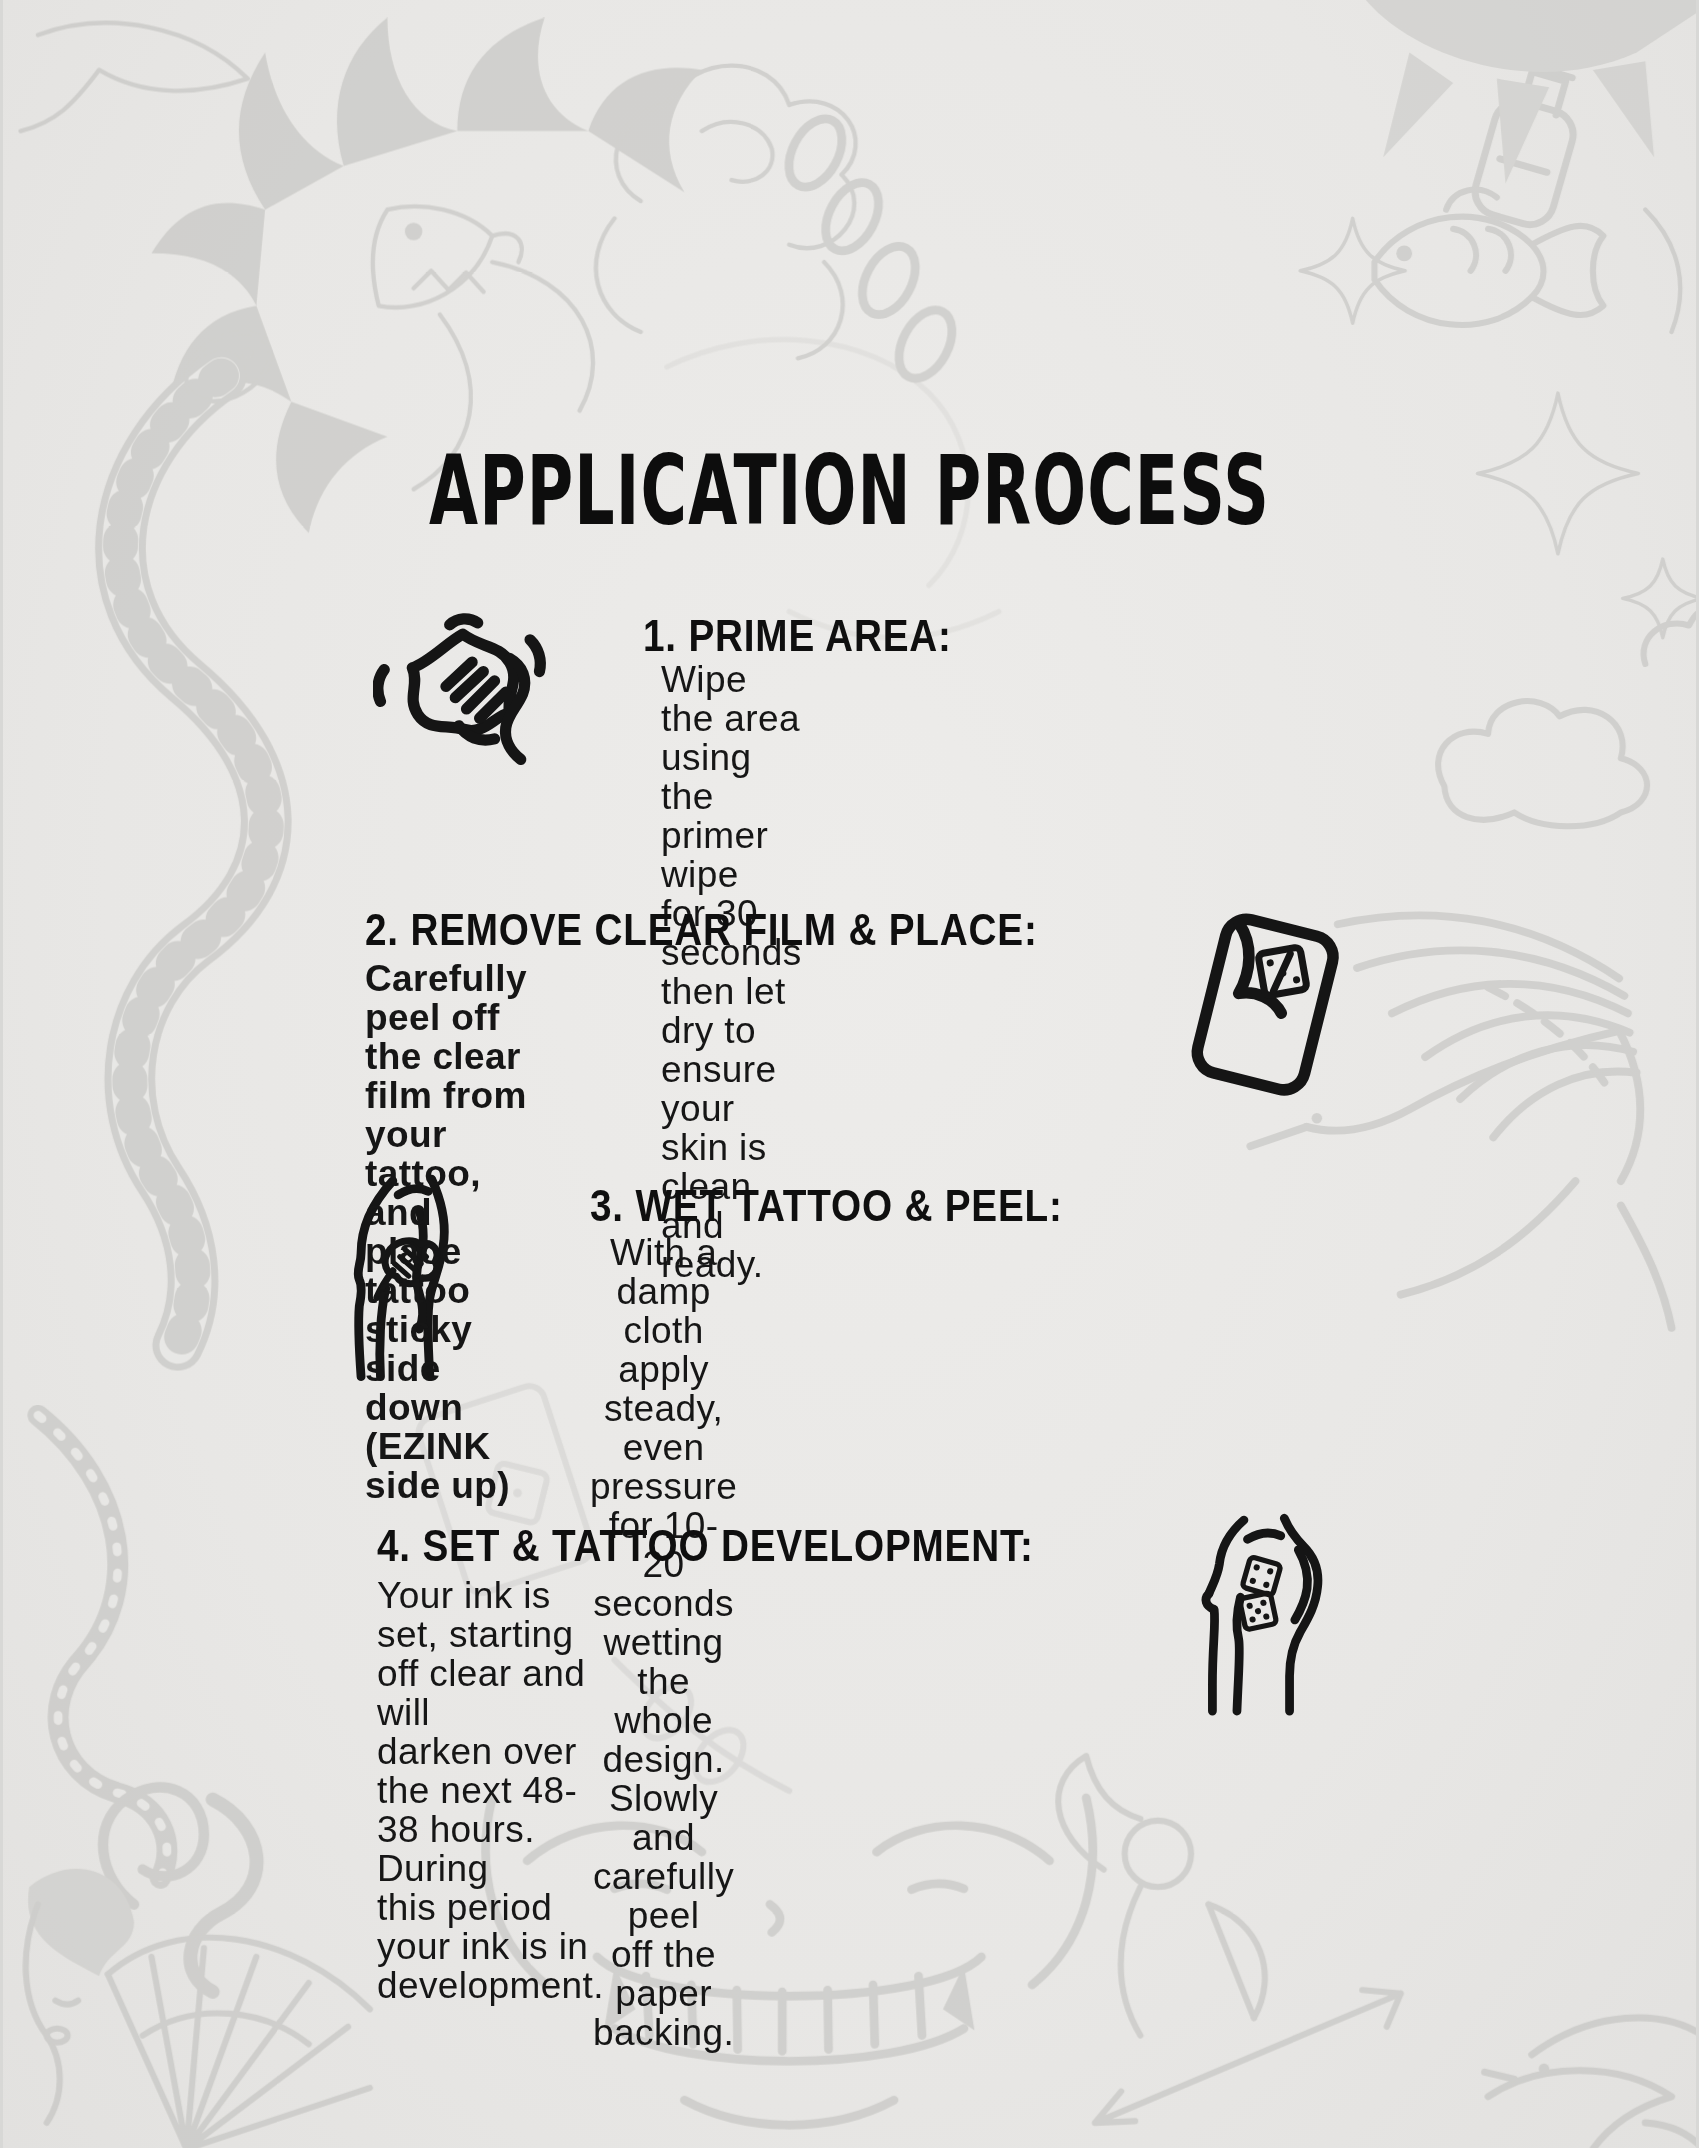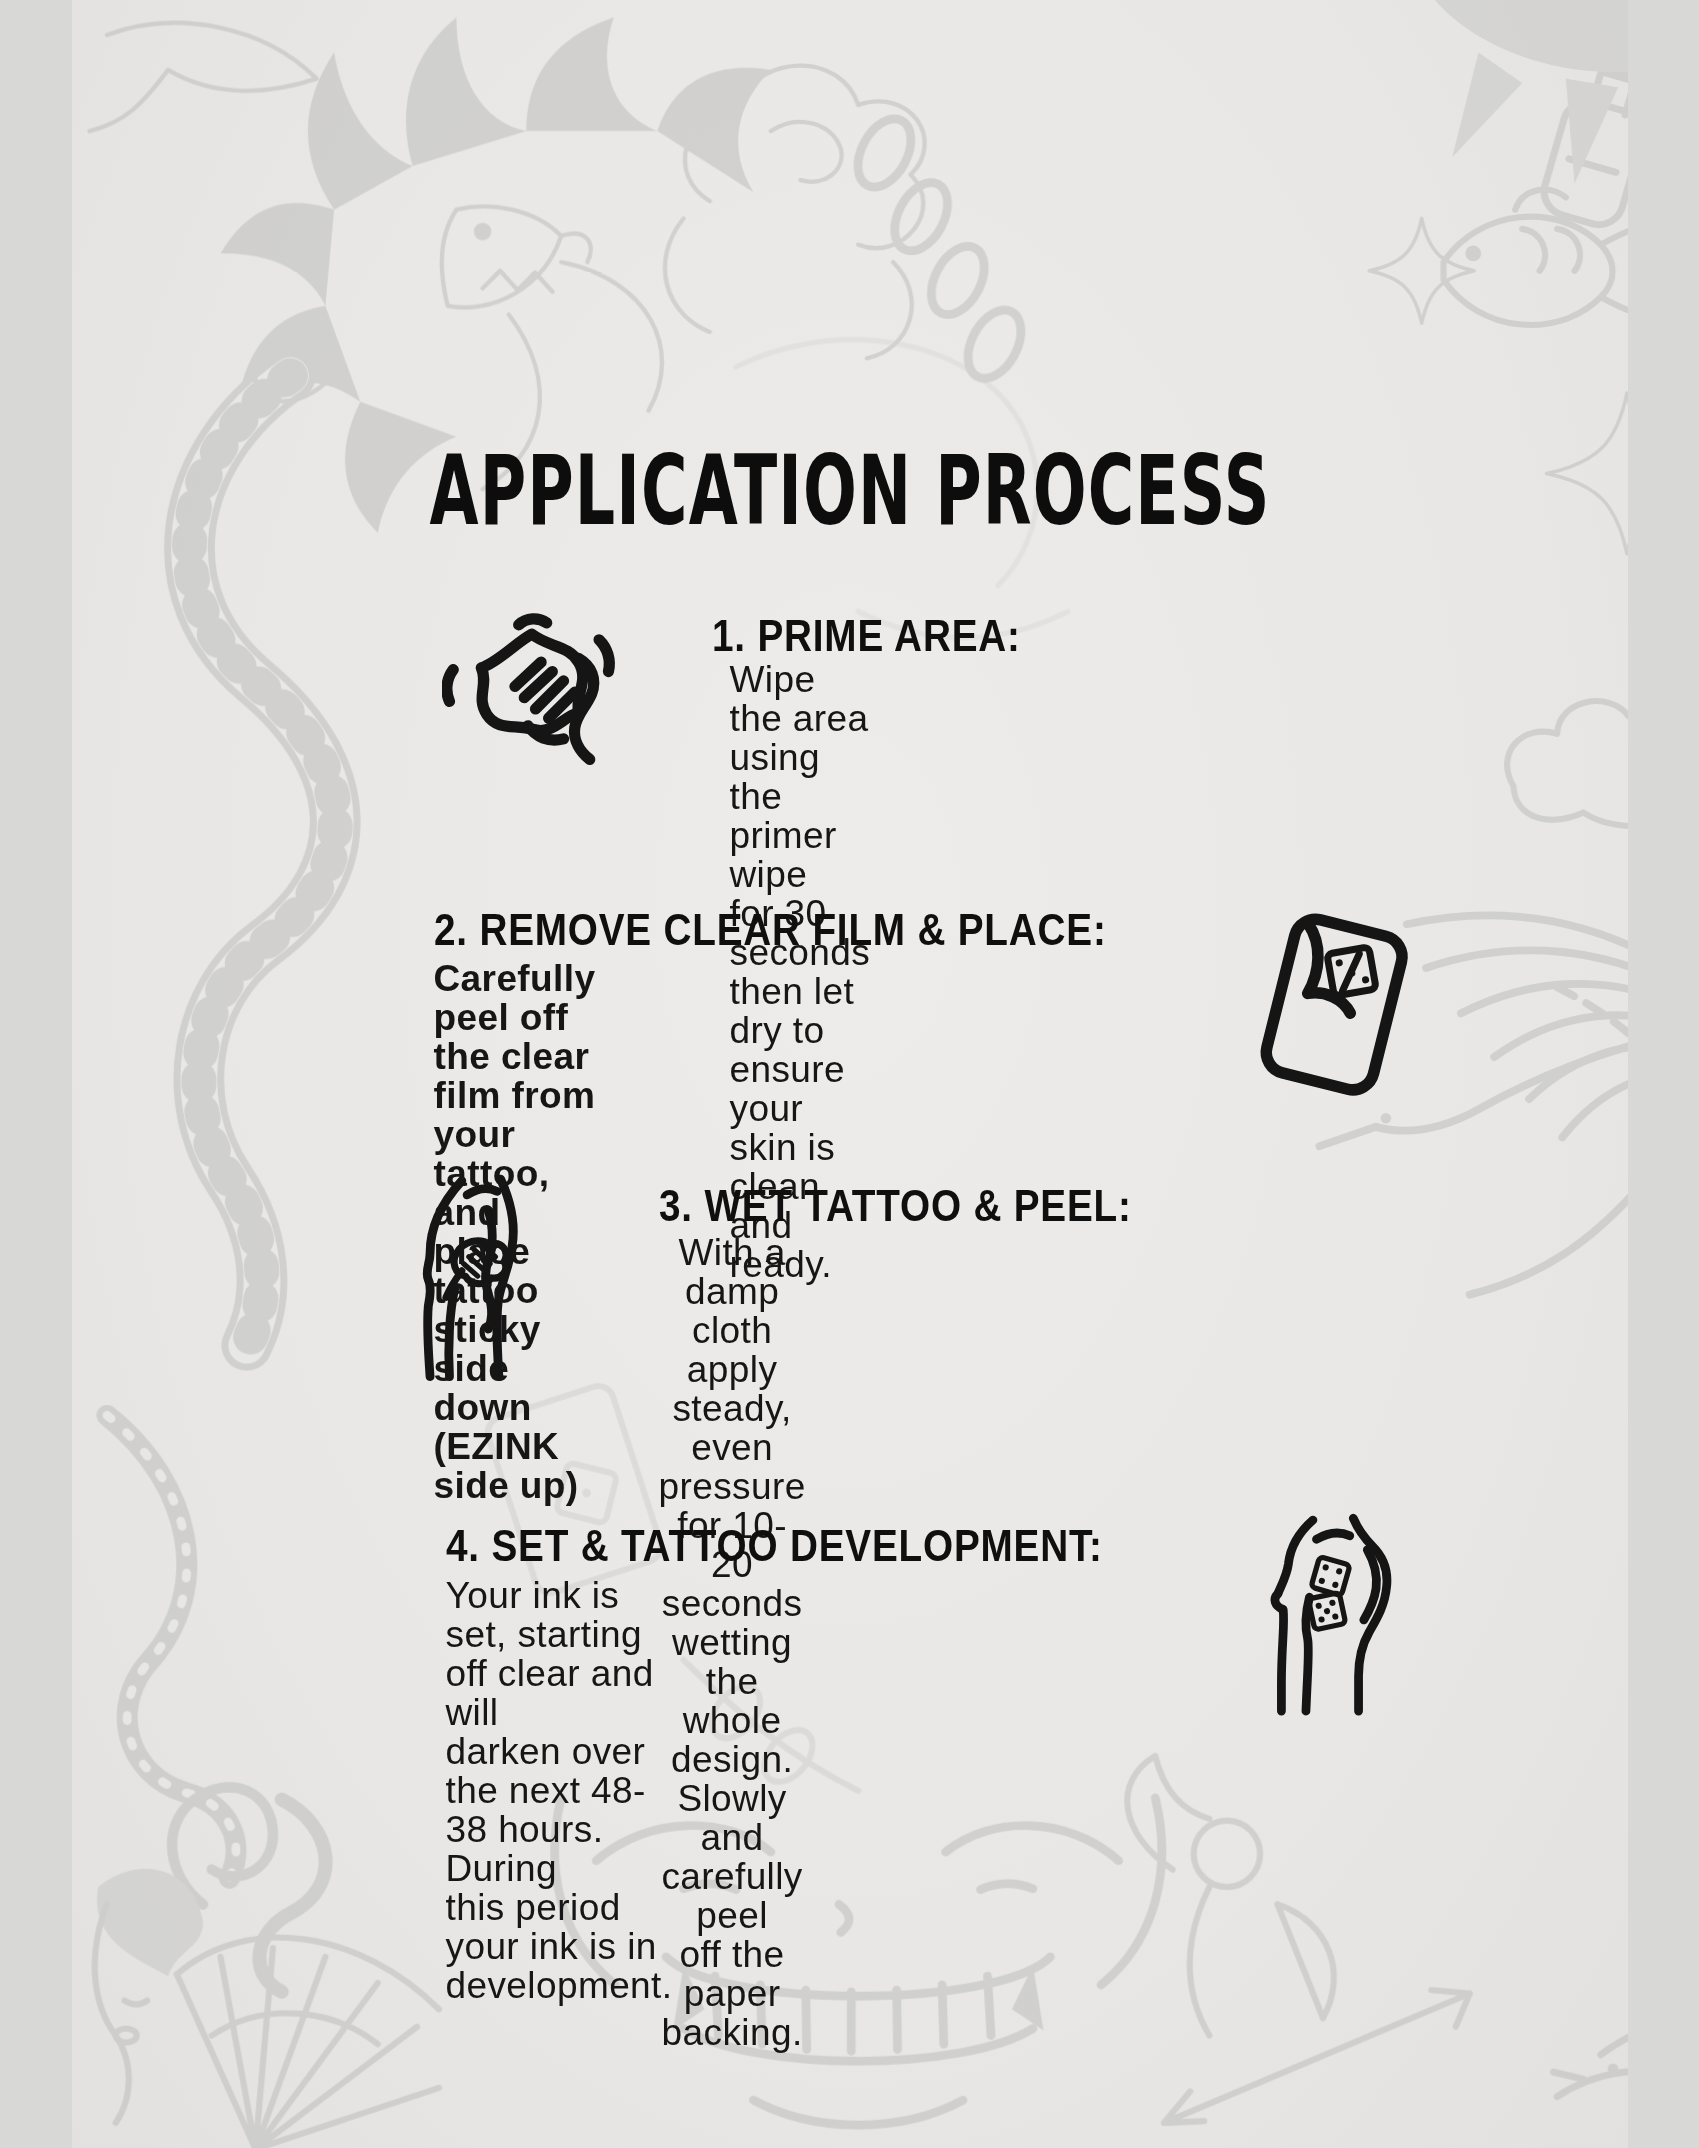--- a/index.html
+++ b/index.html
@@ -1,18 +1,18 @@
 <!DOCTYPE html>
 <html style="font-size:14px"><head>
 <meta charset="utf-8">
 <style>
   html,body{margin:0;padding:0;background:#d8d8d6;}
   .page{
     position:relative;
-    width:1556px;height:2149px;
+    width:1693px;height:2149px;
     margin:0 auto;
     background:#e9e8e6;
     background-image:radial-gradient(ellipse at 50% 42%, #edecea 0%, #e8e7e5 62%, #e2e1df 100%);
     overflow:hidden;
     font-family:"Liberation Sans", sans-serif;
     color:#141414;
   }
   svg{display:block;}
   .bg-art{position:absolute;inset:0;}
   .title{

